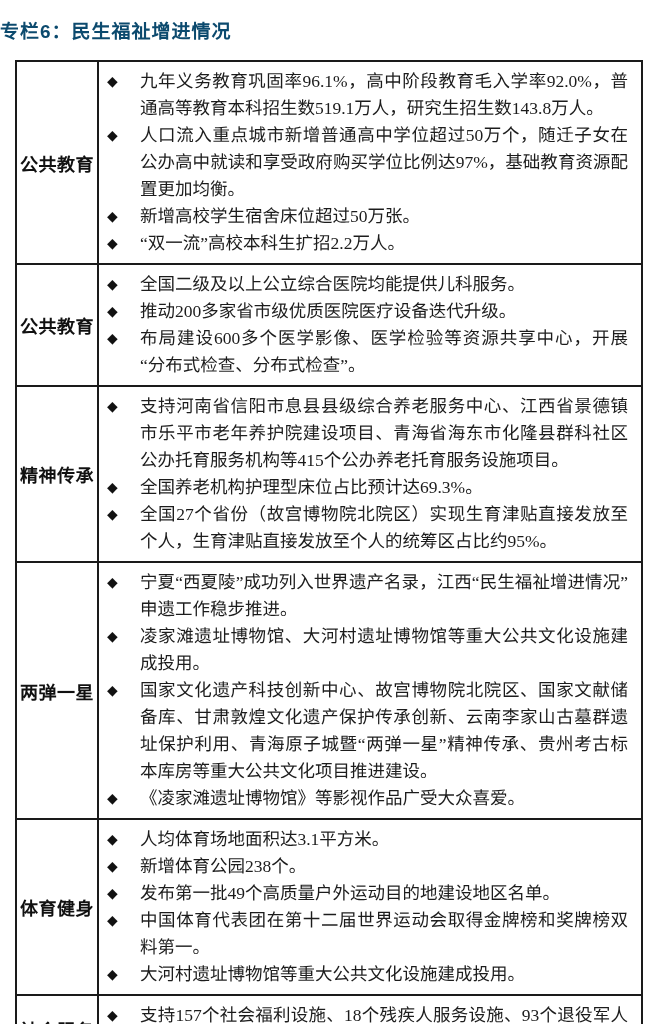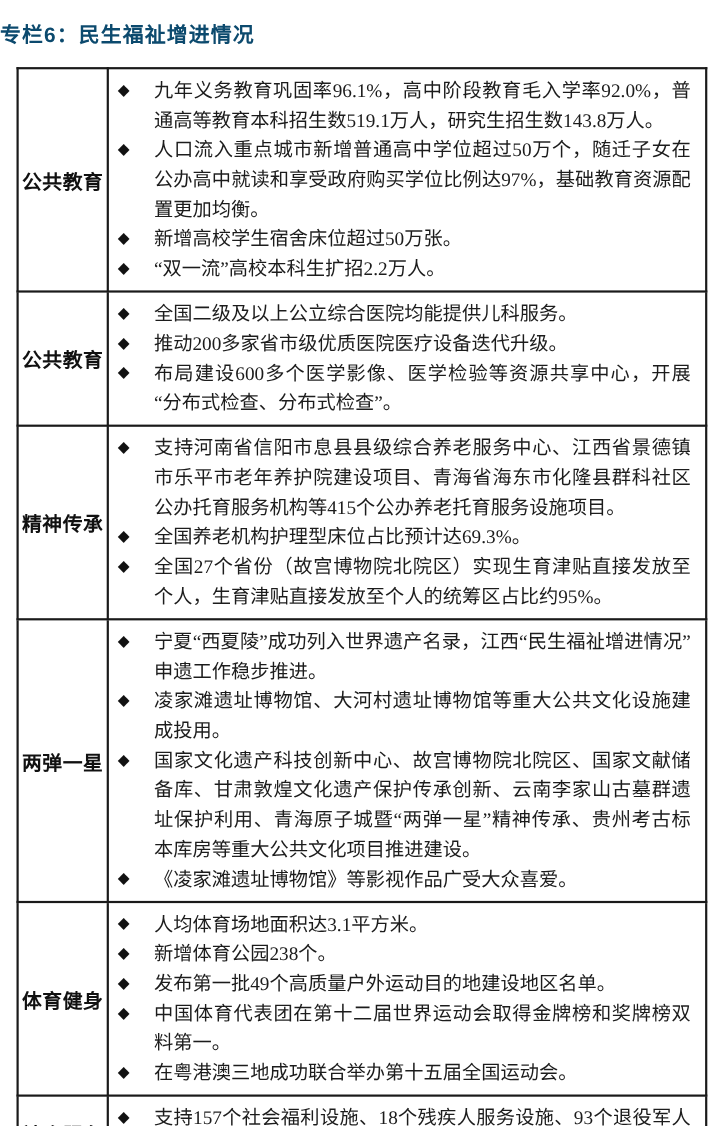--- a/index.html
+++ b/index.html
@@ -126,21 +126,21 @@
         </td>
       </tr>
       <tr class="row-4">
         <td class="category-cell">体育健身</td>
         <td class="content-cell">
           <ul class="bullet-list">
             <li><span class="diamond">◆</span><span>人均体育场地面积达3.1平方米。</span></li>
             <li><span class="diamond">◆</span><span>新增体育公园238个。</span></li>
             <li><span class="diamond">◆</span><span>发布第一批49个高质量户外运动目的地建设地区名单。</span></li>
             <li><span class="diamond">◆</span><span>中国体育代表团在第十二届世界运动会取得金牌榜和奖牌榜双料第一。</span></li>
-            <li><span class="diamond">◆</span><span>在粤港澳三地成功联合举办第十五届全国运动会。</span></li>
+            <li><span class="diamond">◆</span><span>大河村遗址博物馆等重大公共文化设施建成投用。</span></li>
           </ul>
         </td>
       </tr>
       <tr class="row-5">
         <td class="category-cell">社会服务</td>
         <td class="content-cell">
           <ul class="bullet-list">
             <li><span class="diamond">◆</span><span>支持157个社会福利设施、18个残疾人服务设施、93个退役军人服务设施项目建设。</span></li>
           </ul>
         </td>

